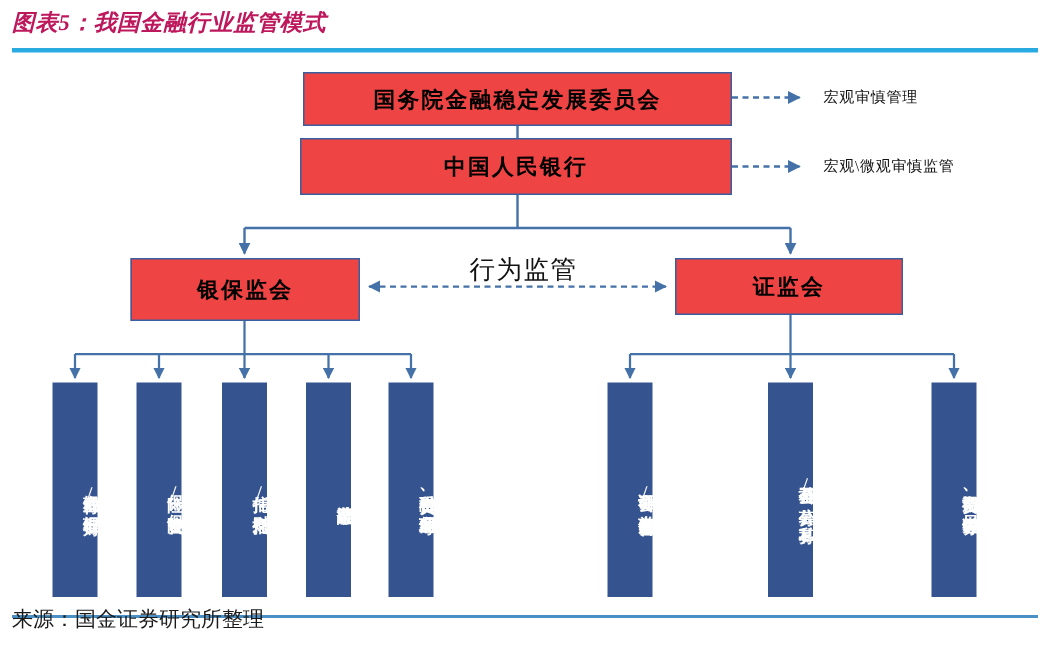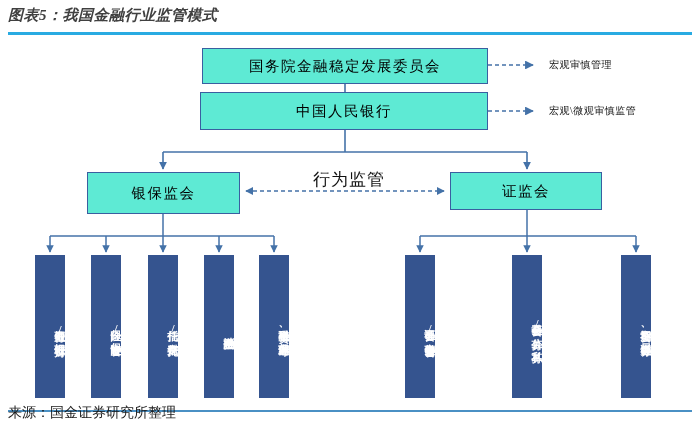--- a/index.html
+++ b/index.html
@@ -22,21 +22,21 @@
   }
 
   
   .fig-title {
     position: absolute;
     left: 8px;
     top: 6px;
     font-size: 15px;
     font-weight: bold;
     font-style: italic;
-    color: #404040;
+    color: #be185d;
     letter-spacing: 0.5px;
     white-space: nowrap;
   }
   .rule-top {
     position: absolute;
     left: 8px;
     top: 32px;
     width: 684px;
     height: 3px;
     background: #29ABE2;
@@ -64,29 +64,30 @@
     left: 0; top: 0;
     width: 700px;
     height: 446px;
     pointer-events: none;
   }
 
   
   .box-outline {
     position: absolute;
     box-sizing: border-box;
-    background: #5eead4;
+    background: #ef4444;
     border: 1.6px solid #3A5FA0;
     display: flex;
     align-items: center;
     justify-content: center;
     color: #000000;
     font-size: 14.5px;
     letter-spacing: 1.5px;
     white-space: nowrap;
+    font-weight: bold;
   }
   #box-fsdc { left: 202px; top: 48px; width: 286px; height: 36px; }
   #box-pboc { left: 200px; top: 92px; width: 288px; height: 38px; }
   #box-cbirc { left: 87px; top: 172px; width: 153px; height: 42px; }
   #box-csrc  { left: 450px; top: 172px; width: 152px; height: 38px; }
 
   
   .annot {
     position: absolute;
     font-size: 10px;

